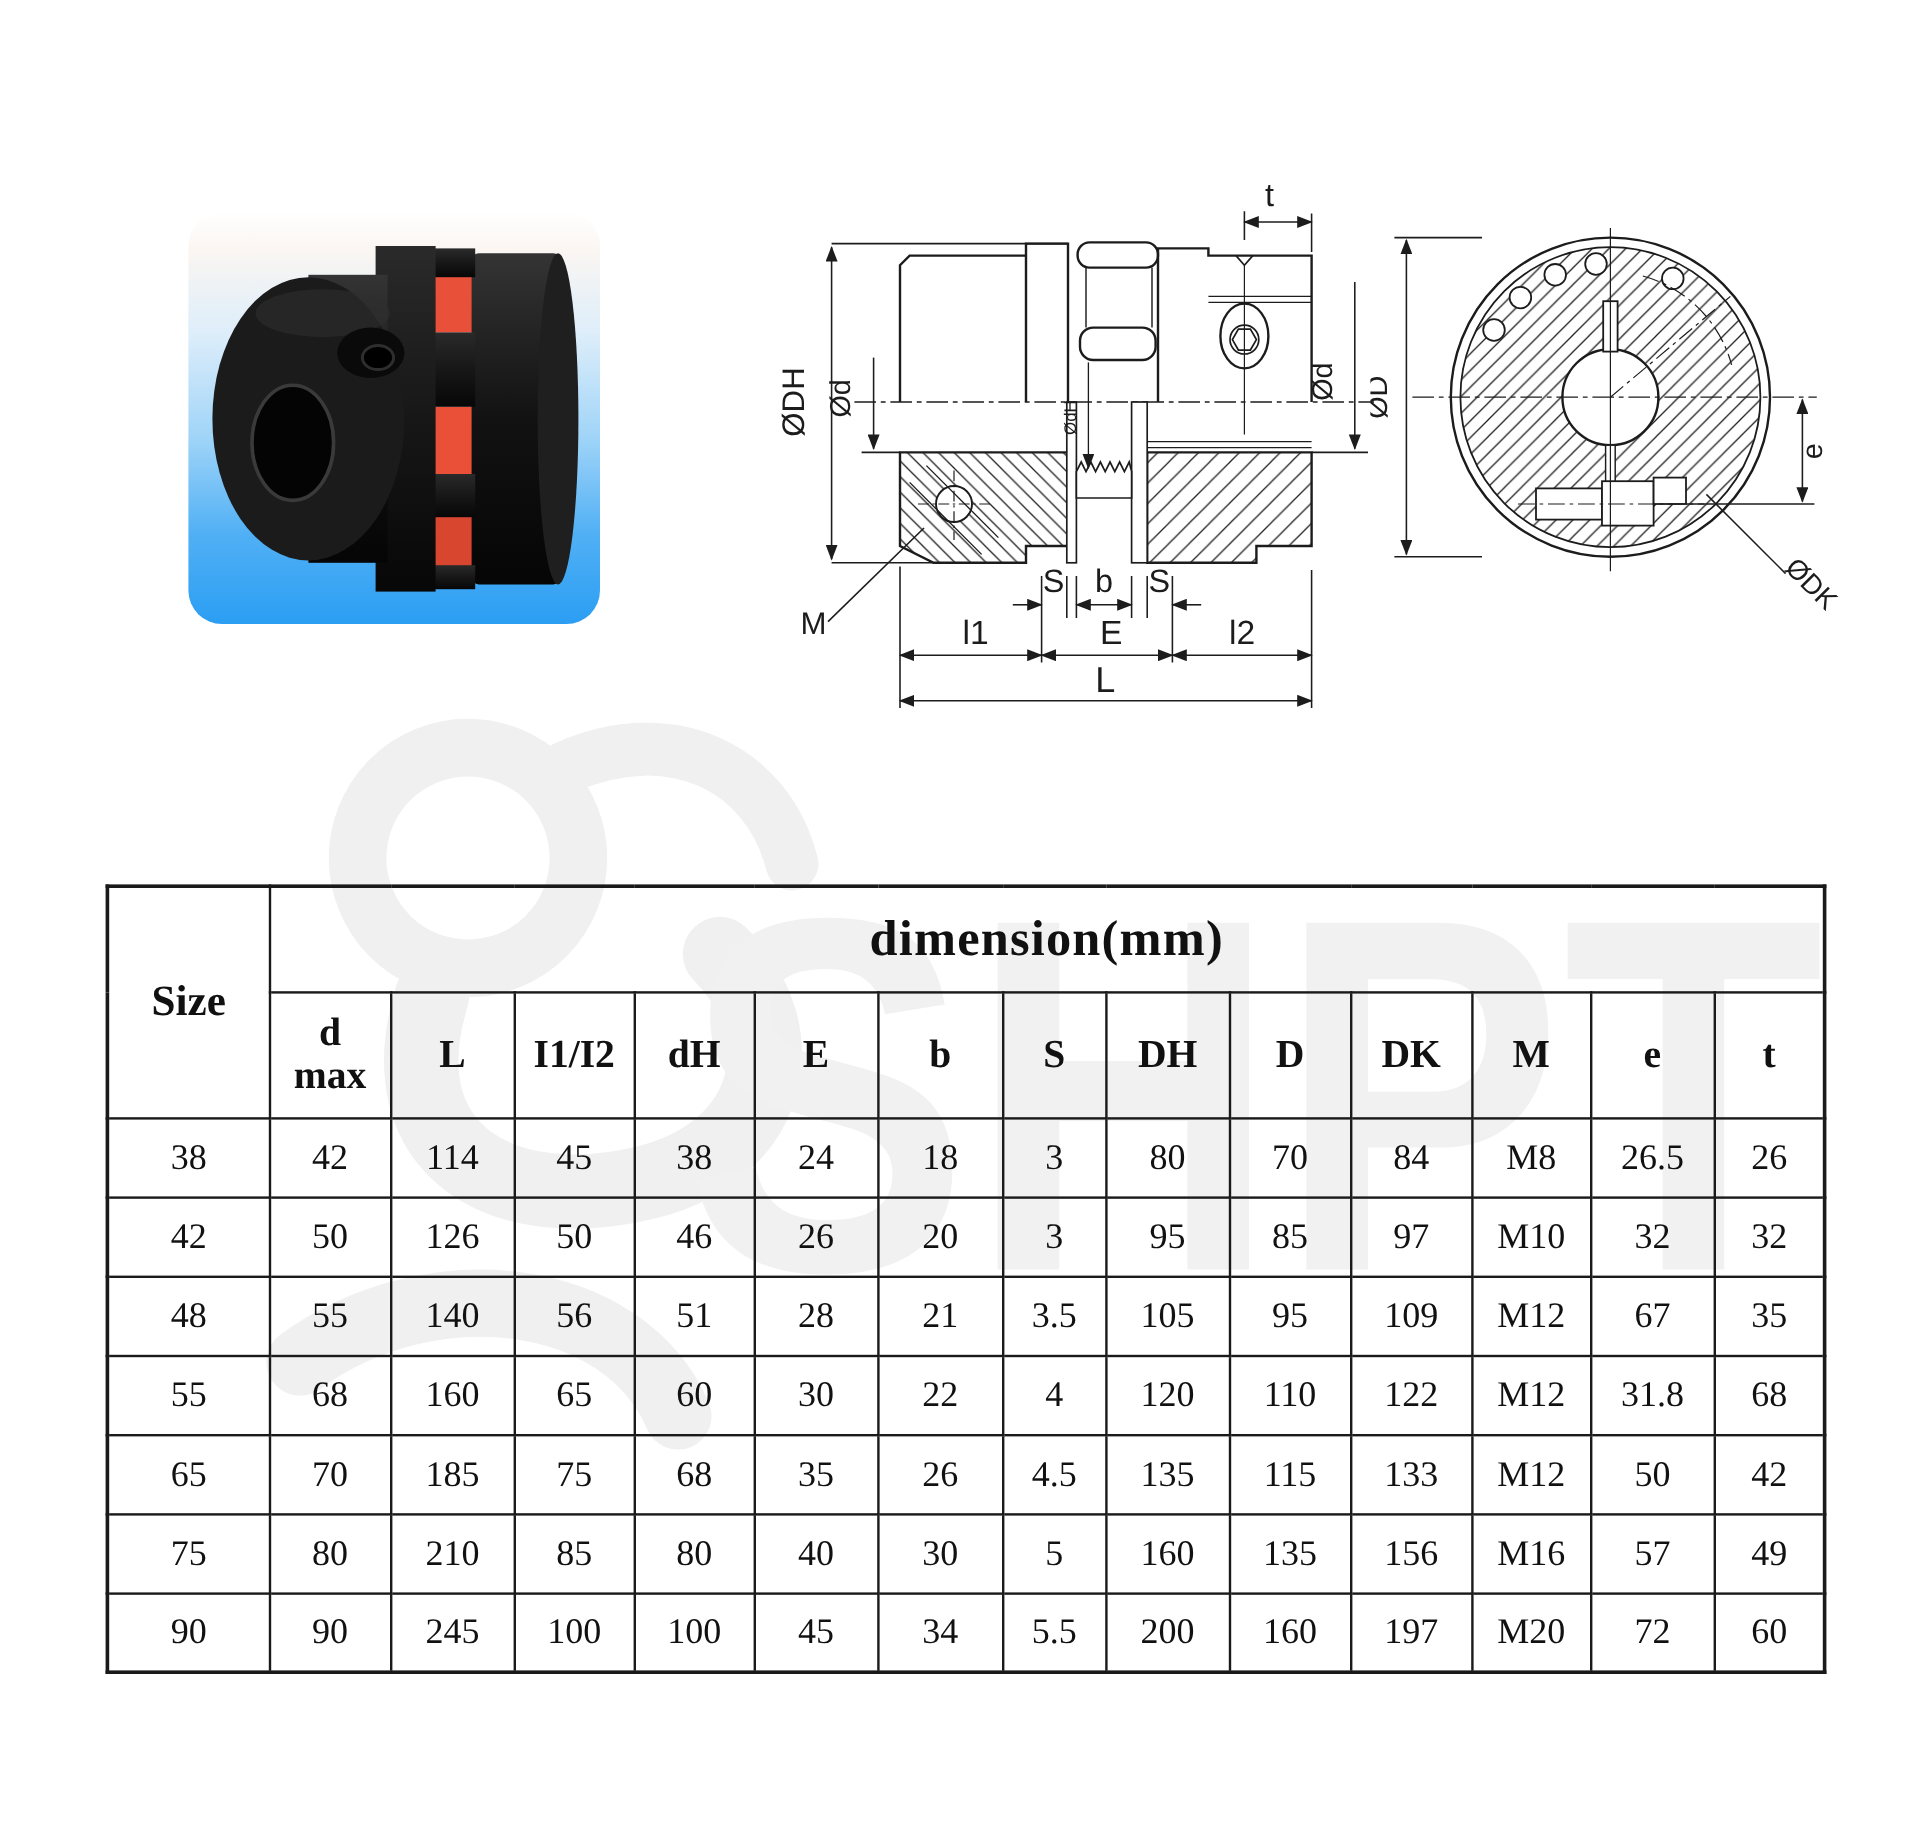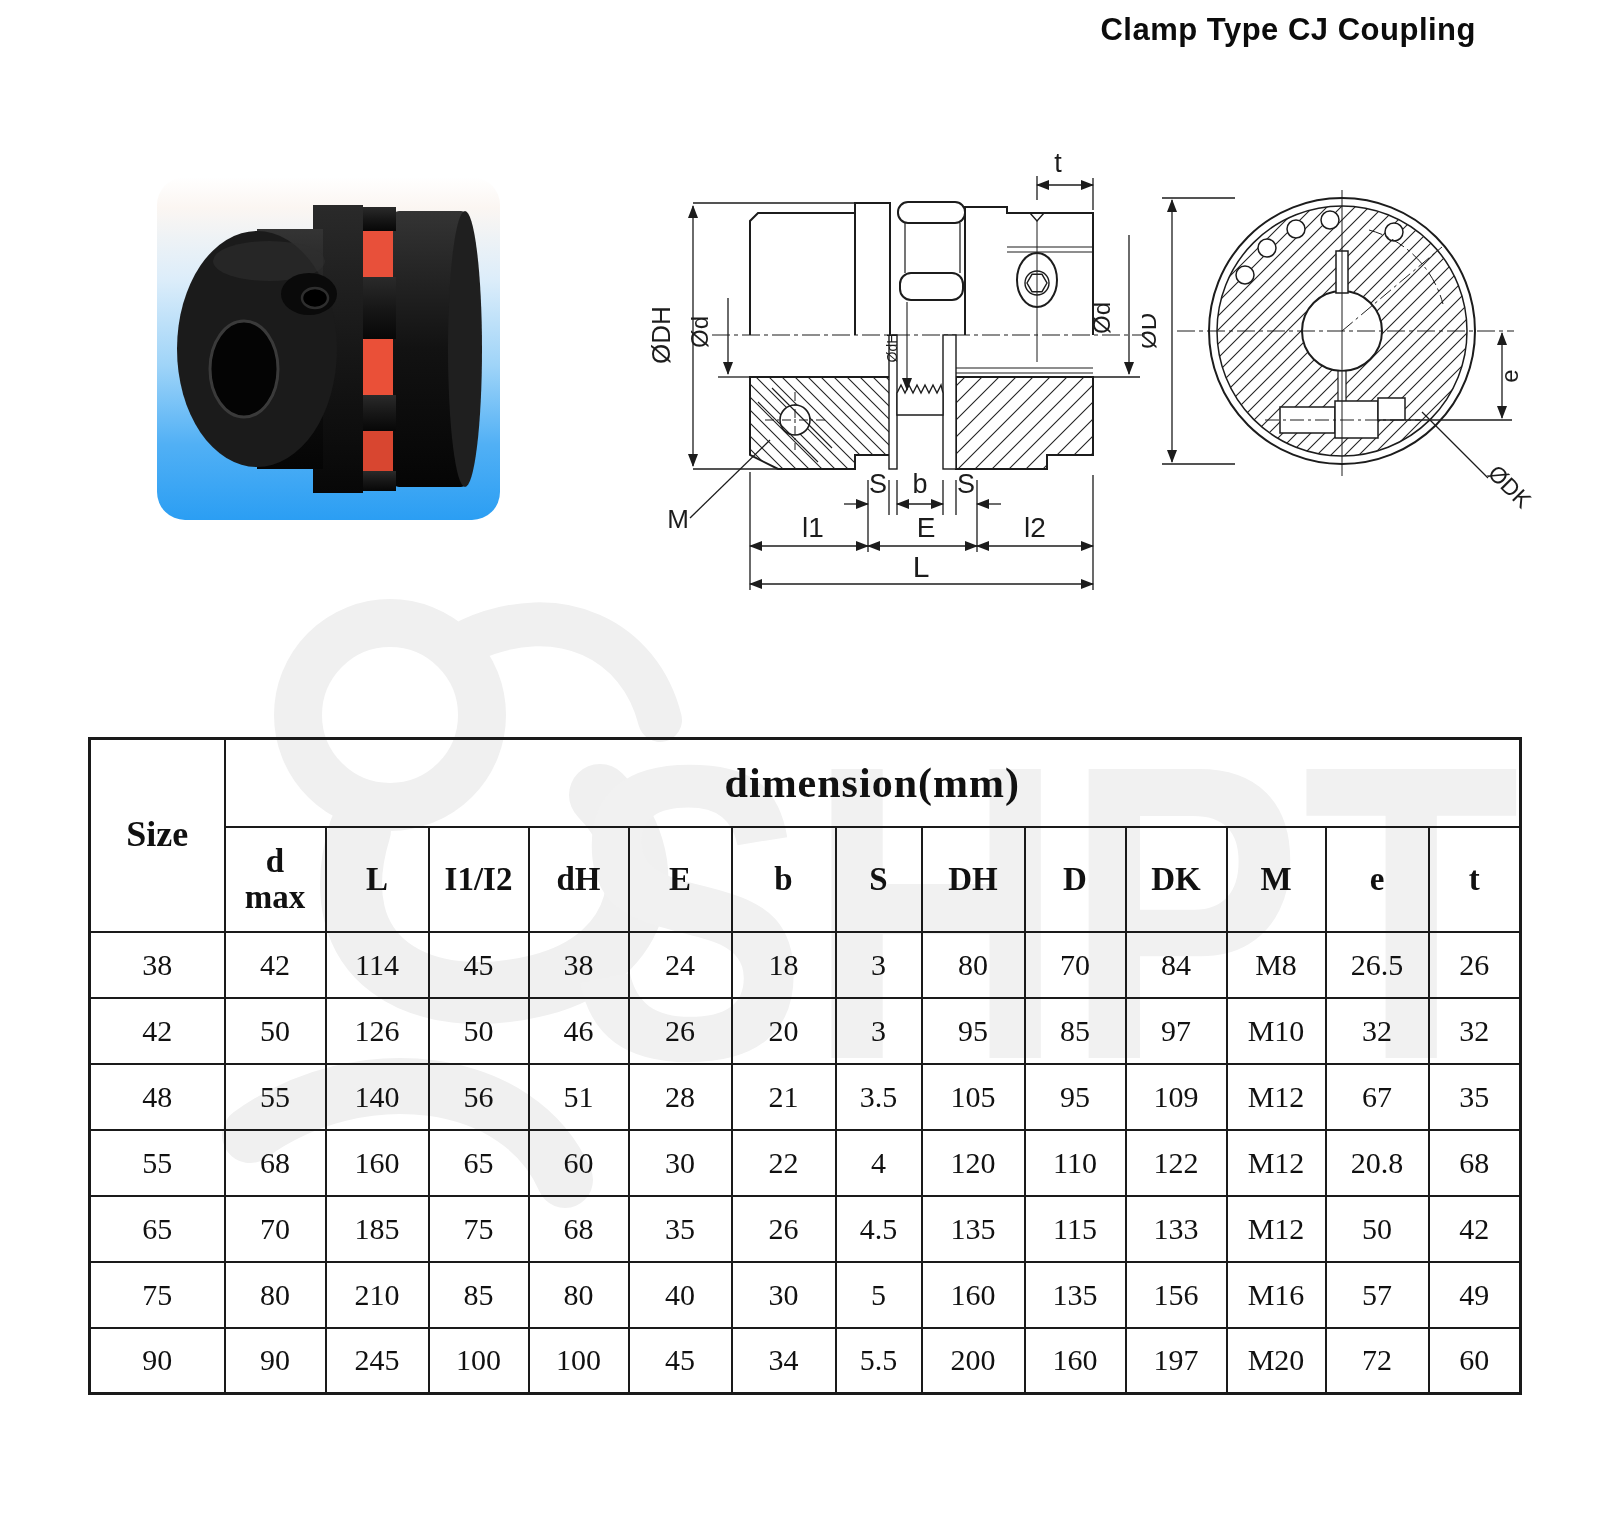--- a/index.html
+++ b/index.html
@@ -40,21 +40,20 @@
       <circle cx="390" cy="715" r="92" stroke-width="48"></circle>
       <path d="M 360,830 C 320,960 420,1015 540,985 C 645,958 665,860 600,795" stroke-width="62"></path>
       <path d="M 250,1135 C 360,1055 520,1075 565,1180" stroke-width="56"></path>
       <path d="M 470,640 C 560,600 640,640 660,720" stroke-width="44"></path>
     </g>
     <text x="570" y="1058" font-size="420" font-weight="bold" textLength="950" lengthAdjust="spacingAndGlyphs" font-family="Liberation Sans, sans-serif" fill="#f1f1f1">SHPT</text>
   </svg>
 
   <div class="layer content">
 
-    <div class="page-title">Clamp Type CJ Coupling</div>
 
     <div class="product-photo">
       <svg width="343" height="343" viewBox="0 0 343 343" xmlns="http://www.w3.org/2000/svg">
         <defs>
           <linearGradient id="gHub" x1="0" y1="0" x2="0" y2="1">
             <stop offset="0" stop-color="#343434"></stop>
               <stop offset="0.5" stop-color="#121212"></stop>
             <stop offset="1" stop-color="#050505"></stop>
           </linearGradient>
           <linearGradient id="gMid" x1="0" y1="0" x2="0" y2="1">
@@ -320,21 +319,21 @@
             <td>160</td>
             <td>65</td>
             <td>60</td>
             <td>30</td>
             <td>22</td>
             <td>4</td>
             <td>120</td>
             <td>110</td>
             <td>122</td>
             <td>M12</td>
-            <td>20.8</td>
+            <td>31.8</td>
             <td>68</td>
           </tr>
           <tr>
             <td>65</td>
             <td>70</td>
             <td>185</td>
             <td>75</td>
             <td>68</td>
             <td>35</td>
             <td>26</td>

